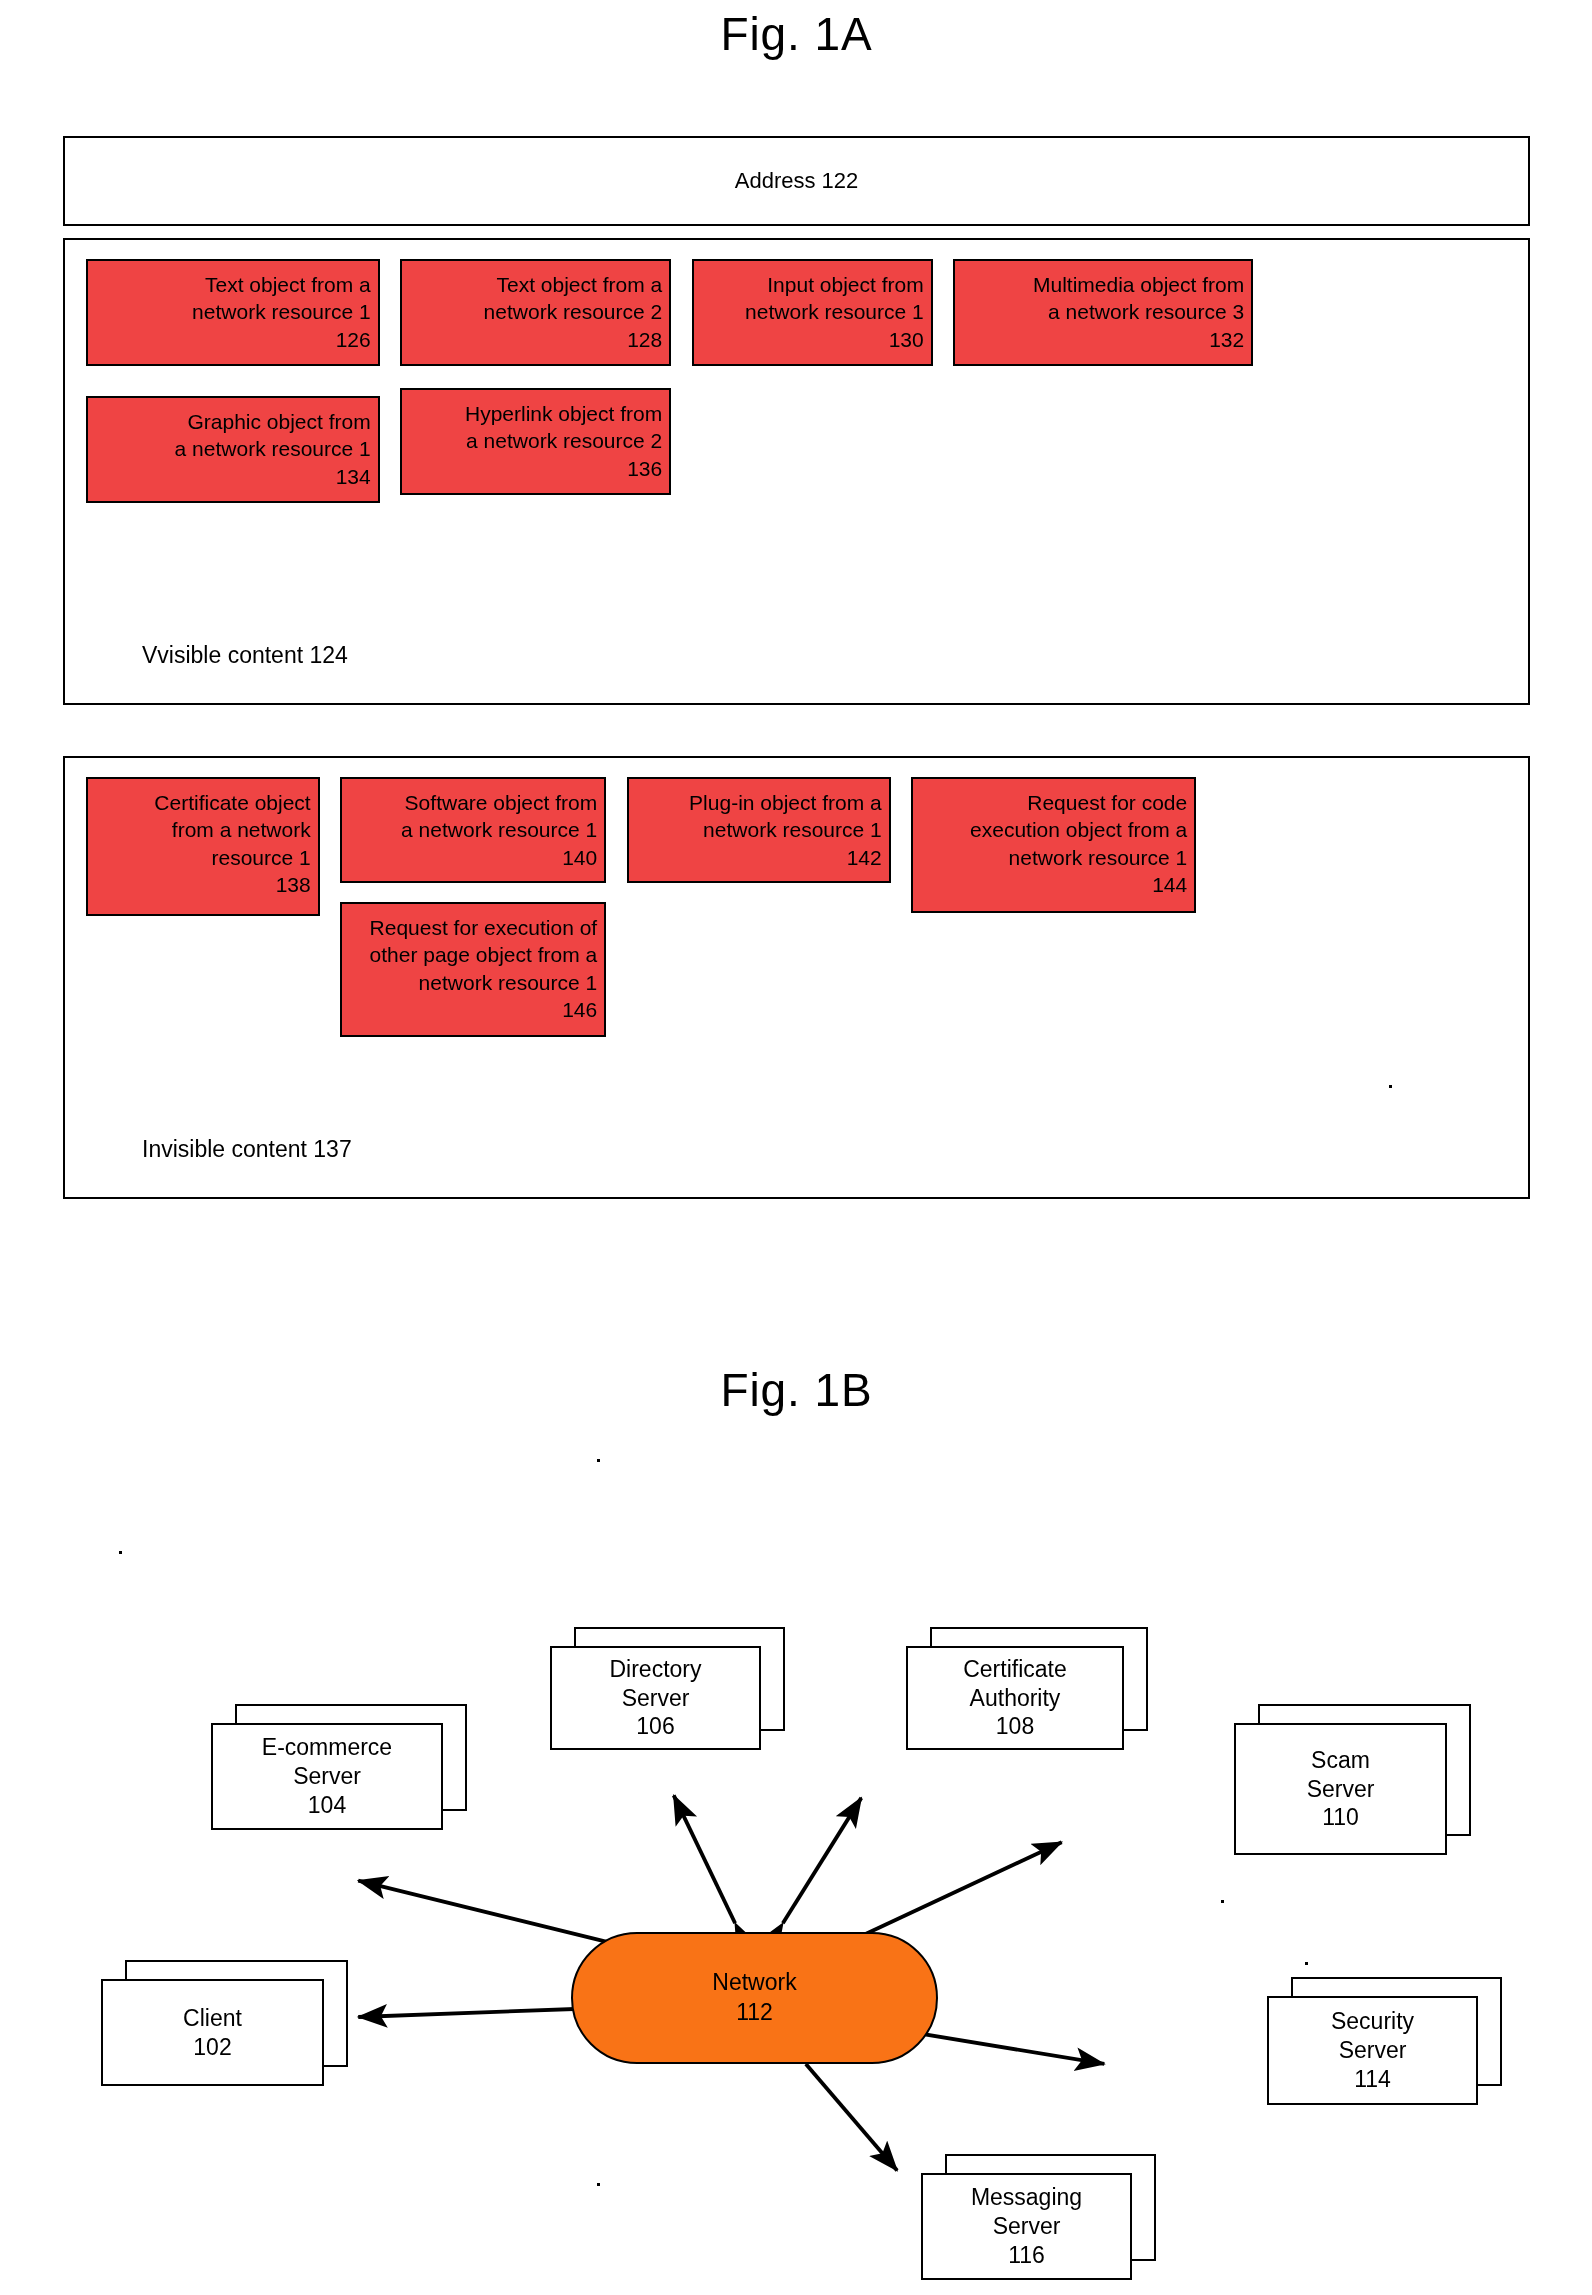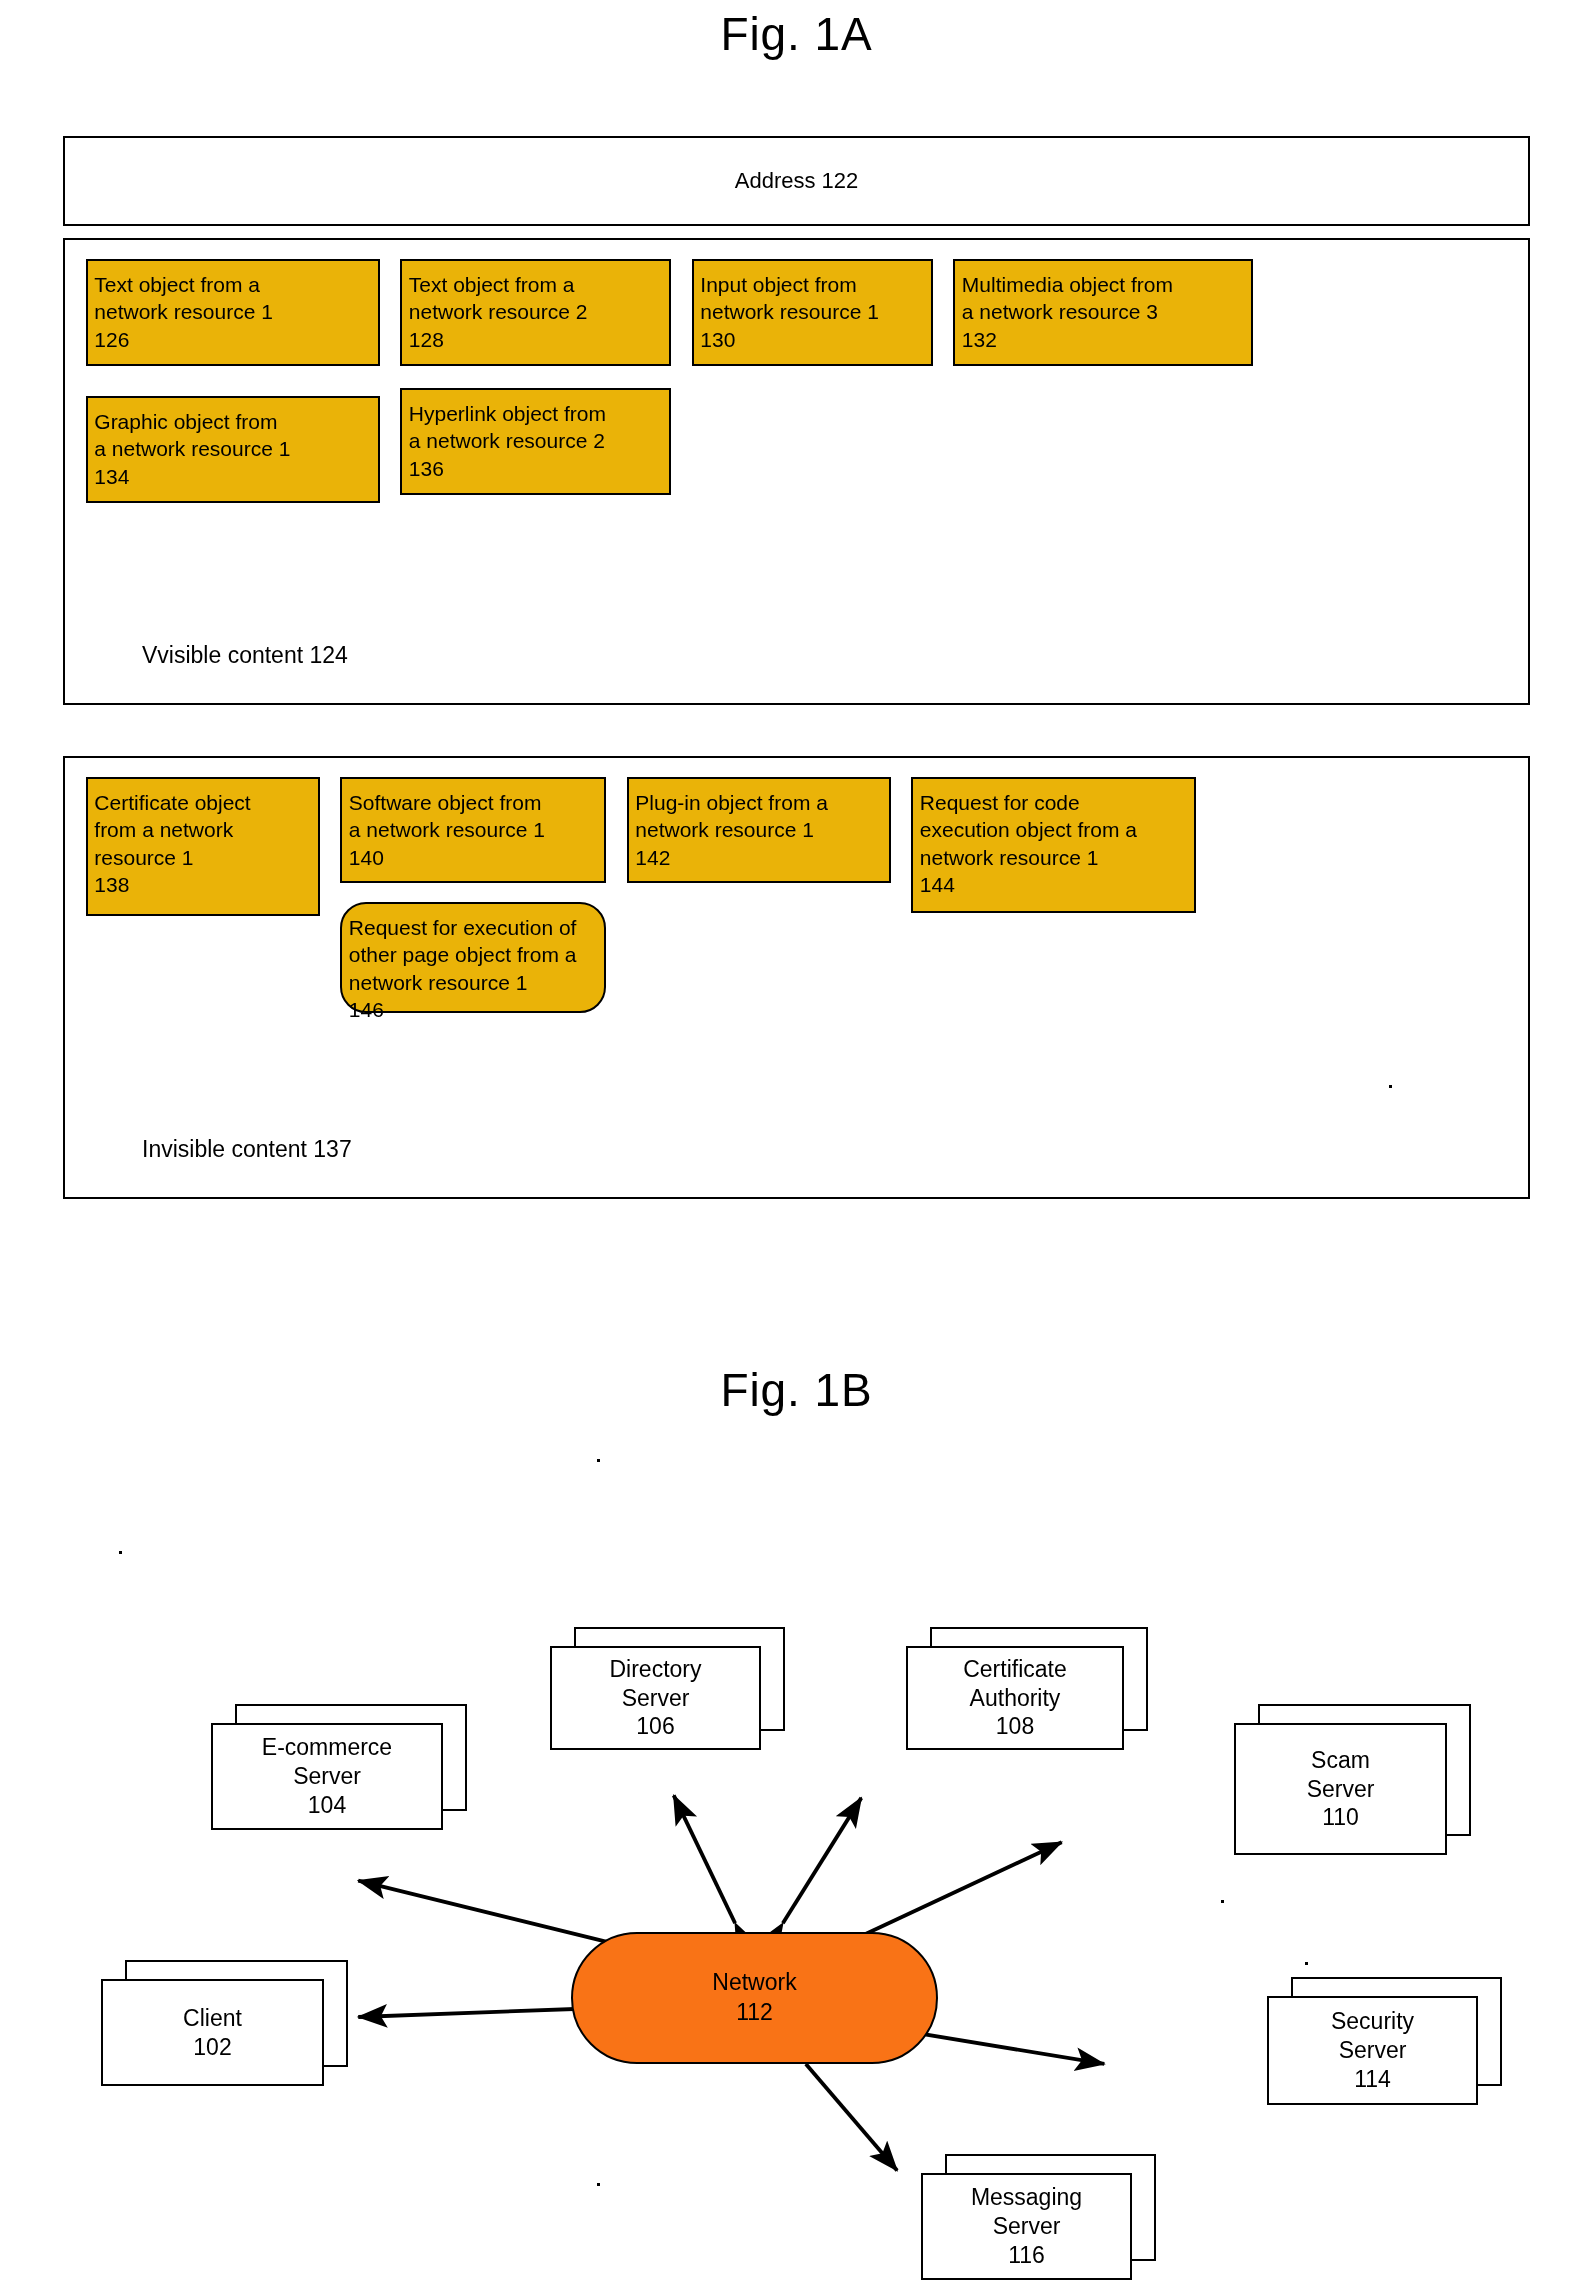--- a/index.html
+++ b/index.html
@@ -67,46 +67,46 @@
 
   .obj-row {
     display: flex;
     align-items: flex-start;
     gap: 20.5px;
   }
   .obj-row.second { margin-top: 22px; }
 
   .obj-box {
     border: 2.6px solid #000;
-    background: #eab308;
+    background: #ef4444;
     box-sizing: border-box;
     display: flex;
     flex-direction: column;
-    align-items: flex-start;
+    align-items: flex-end;
     justify-content: flex-start;
     padding: 10.2px 6.8px 12px 6.8px;
     font-size: 21px;
     line-height: 1.30;
     text-align: center;
   }
 
   
   .ob-126 { width: 294px; height: 107px; }
   .ob-128 { width: 271px; height: 107px; }
   .ob-130 { width: 241px; height: 107px; }
   .ob-132 { width: 300px; height: 107px; }
   .ob-134 { width: 294px; height: 107px; margin-top: 8px; }
   .ob-136 { width: 271px; height: 107px; }
 
   
   .ob-138 { width: 234px; height: 139px; }
   .ob-140 { width: 266px; height: 106px; }
   .ob-142 { width: 264px; height: 106px; }
   .ob-144 { width: 285px; height: 136px; }
-  .ob-146 { width: 266px; height: 111px; border-radius: 26px; }
+  .ob-146 { width: 266px; height: 135px; }
 
   .obj-box .line { display: block; }
   .obj-box .num  { display: block; }
 
   .panel-caption {
     position: absolute;
     left: 77px;
     bottom: 34px;
     font-size: 23px;
   }

